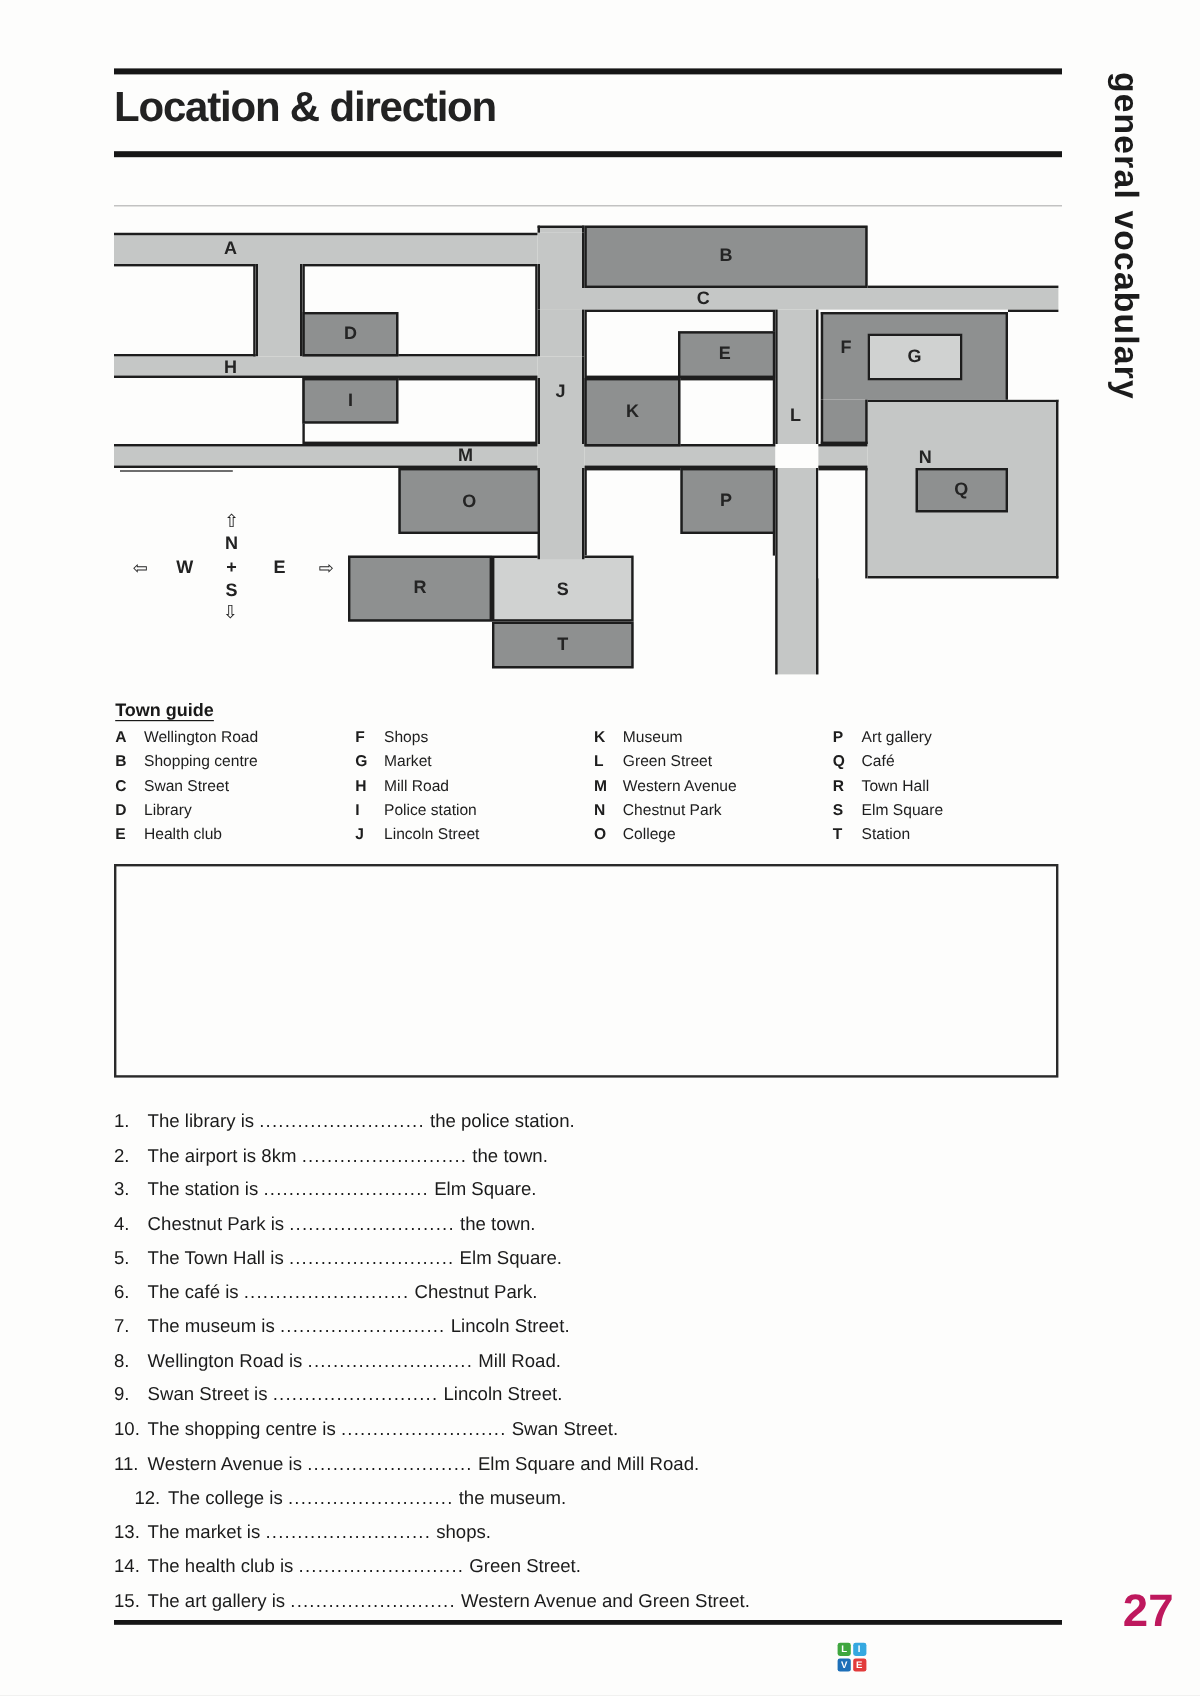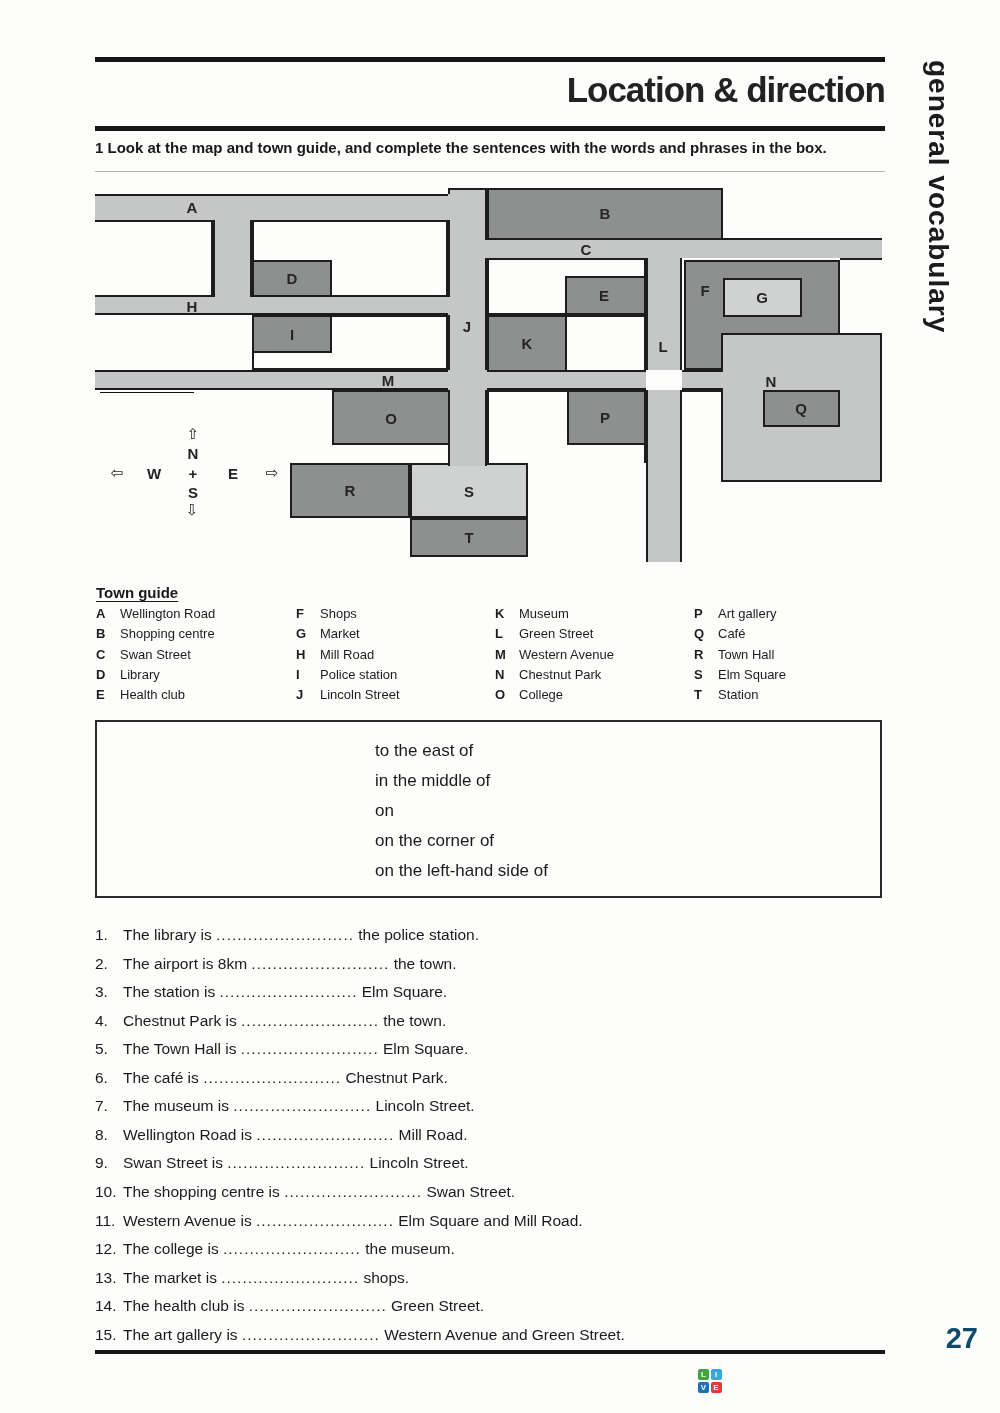--- a/index.html
+++ b/index.html
@@ -1,20 +1,20 @@
 <!DOCTYPE html>
 <html><head>
 <meta charset="utf-8">
 <style>
   html,body{margin:0;padding:0;background:#e8e8e8;}
   .page{position:relative;width:1000px;height:1413px;background:#fdfdfc;margin:0 auto;
         font-family:"Liberation Sans","DejaVu Sans",sans-serif;color:#1c1c1c;overflow:hidden;}
   .rule{position:absolute;background:#161616;}
   .rule-thin{position:absolute;background:#b3b3b3;}
-  .title{position:absolute;left:95px;top:70px;width:790px;text-align:right;
+  .title{position:absolute;left:95px;top:70px;width:790px;
          font-size:35px;font-weight:bold;letter-spacing:-1px;color:#222;}
   .instruction{position:absolute;left:95px;top:139px;width:800px;font-size:15px;font-weight:bold;color:#191919;}
   .sidebar-vert{position:absolute;left:922px;top:60px;height:300px;writing-mode:vertical-rl;
          font-size:28px;font-weight:bold;color:#1b1b1b;letter-spacing:1px;}
   
   .map{position:absolute;left:95px;top:185px;width:787px;height:377px;}
   .mrect{position:absolute;box-sizing:border-box;}
   .st{background:#c5c7c6;}
   .wb{background:#fdfdfc;}
   .bk{background:#8e9090;}
@@ -36,36 +36,35 @@
   .pbox{position:absolute;left:95px;top:720px;width:787px;height:178px;
         box-sizing:border-box;border:2px solid #2a2a2a;background:#fdfdfc;}
   .pb-col{position:absolute;top:14px;font-size:17px;line-height:30px;color:#1b1b1b;white-space:nowrap;}
   
   .sentences{position:absolute;left:95px;top:926px;width:800px;}
   .sent{position:absolute;left:0;font-size:15.5px;white-space:nowrap;color:#1b1b1b;}
   .sent .num{display:inline-block;width:28px;}
   .sent .dots{letter-spacing:1px;}
   
   .pageno{position:absolute;left:900px;top:1322px;width:78px;text-align:right;
-          font-size:29px;font-weight:bold;color:#0c4a6e;}
+          font-size:38px;font-weight:bold;color:#be185d;}
   .lw{position:absolute;left:698px;top:1369px;display:flex;align-items:center;cursor:pointer;}
   .lw-grid{display:grid;grid-template-columns:11px 11px;grid-template-rows:11px 11px;gap:1.5px;margin-right:4px;}
   .lw-sq{display:flex;align-items:center;justify-content:center;color:#fff;
          font-size:8px;font-weight:bold;border-radius:2px;}
   .lw-text{font-size:27px;font-weight:bold;color:#1d4e7d;letter-spacing:-0.5px;}
 </style>
 </head>
 <body>
 
 <div class="page">
 
   <div class="rule" style="left:95px;top:57px;width:790px;height:5px;"></div>
   <div class="title">Location &amp; direction</div>
   <div class="rule" style="left:95px;top:126px;width:790px;height:5px;"></div>
-  <div class="instruction">1 Look at the map and town guide, and complete the sentences with the words and phrases in the box.</div>
   <div class="rule-thin" style="left:95px;top:171px;width:790px;height:1px;"></div>
   <div class="sidebar-vert">general vocabulary</div>
 
   <div class="map" id="map">
     <div class="airport">
       <span class="compass-arrow">⇦</span>
       <span>Airport (8km)</span>
     </div>
     <span class="compass-item compass-arrow" style="left:98px;top:249px;">⇧</span>
     <span class="compass-item" style="left:98px;top:268px;">N</span>
@@ -166,42 +165,35 @@
       <div class="tg-col" style="left: 694px;">
         <div class="tg-row"><span class="tg-key">P</span><span>Art gallery</span></div>
         <div class="tg-row"><span class="tg-key">Q</span><span>Café</span></div>
         <div class="tg-row"><span class="tg-key">R</span><span>Town Hall</span></div>
         <div class="tg-row"><span class="tg-key">S</span><span>Elm Square</span></div>
         <div class="tg-row"><span class="tg-key">T</span><span>Station</span></div>
       </div>
     </div>
 
   <div class="pbox" id="pbox">
-      <div class="pb-col" style="left: 278px;">
-        <div>to the east of</div>
-        <div>in the middle of</div>
-        <div>on</div>
-        <div>on the corner of</div>
-        <div>on the left-hand side of</div>
-      </div>
     </div>
 
   <div class="sentences" id="sentences">
       <div class="sent" style="top: 0px;"><span class="num">1.</span><span>The library is </span><span class="dots">..........................</span><span> the police station.</span></div>
       <div class="sent" style="top: 29px;"><span class="num">2.</span><span>The airport is 8km </span><span class="dots">..........................</span><span> the town.</span></div>
       <div class="sent" style="top: 57px;"><span class="num">3.</span><span>The station is </span><span class="dots">..........................</span><span> Elm Square.</span></div>
       <div class="sent" style="top: 86px;"><span class="num">4.</span><span>Chestnut Park is </span><span class="dots">..........................</span><span> the town.</span></div>
       <div class="sent" style="top: 114px;"><span class="num">5.</span><span>The Town Hall is </span><span class="dots">..........................</span><span> Elm Square.</span></div>
       <div class="sent" style="top: 143px;"><span class="num">6.</span><span>The café is </span><span class="dots">..........................</span><span> Chestnut Park.</span></div>
       <div class="sent" style="top: 171px;"><span class="num">7.</span><span>The museum is </span><span class="dots">..........................</span><span> Lincoln Street.</span></div>
       <div class="sent" style="top: 200px;"><span class="num">8.</span><span>Wellington Road is </span><span class="dots">..........................</span><span> Mill Road.</span></div>
       <div class="sent" style="top: 228px;"><span class="num">9.</span><span>Swan Street is </span><span class="dots">..........................</span><span> Lincoln Street.</span></div>
       <div class="sent" style="top: 257px;"><span class="num">10.</span><span>The shopping centre is </span><span class="dots">..........................</span><span> Swan Street.</span></div>
       <div class="sent" style="top: 286px;"><span class="num">11.</span><span>Western Avenue is </span><span class="dots">..........................</span><span> Elm Square and Mill Road.</span></div>
-      <div class="sent" style="top: 314px;"><span class="num">12.</span><span>The college is </span><span class="dots">..........................</span><span> the museum.</span></div>
+      <div class="sent" style="top: 314px; margin-left: 17px;"><span class="num">12.</span><span>The college is </span><span class="dots">..........................</span><span> the museum.</span></div>
       <div class="sent" style="top: 343px;"><span class="num">13.</span><span>The market is </span><span class="dots">..........................</span><span> shops.</span></div>
       <div class="sent" style="top: 371px;"><span class="num">14.</span><span>The health club is </span><span class="dots">..........................</span><span> Green Street.</span></div>
       <div class="sent" style="top: 400px;"><span class="num">15.</span><span>The art gallery is </span><span class="dots">..........................</span><span> Western Avenue and Green Street.</span></div>
     </div>
 
   <div class="rule" style="left:95px;top:1350px;width:790px;height:4px;"></div>
   <div class="pageno">27</div>
 
   <div class="lw">
     <div class="lw-grid" id="lw-grid">

